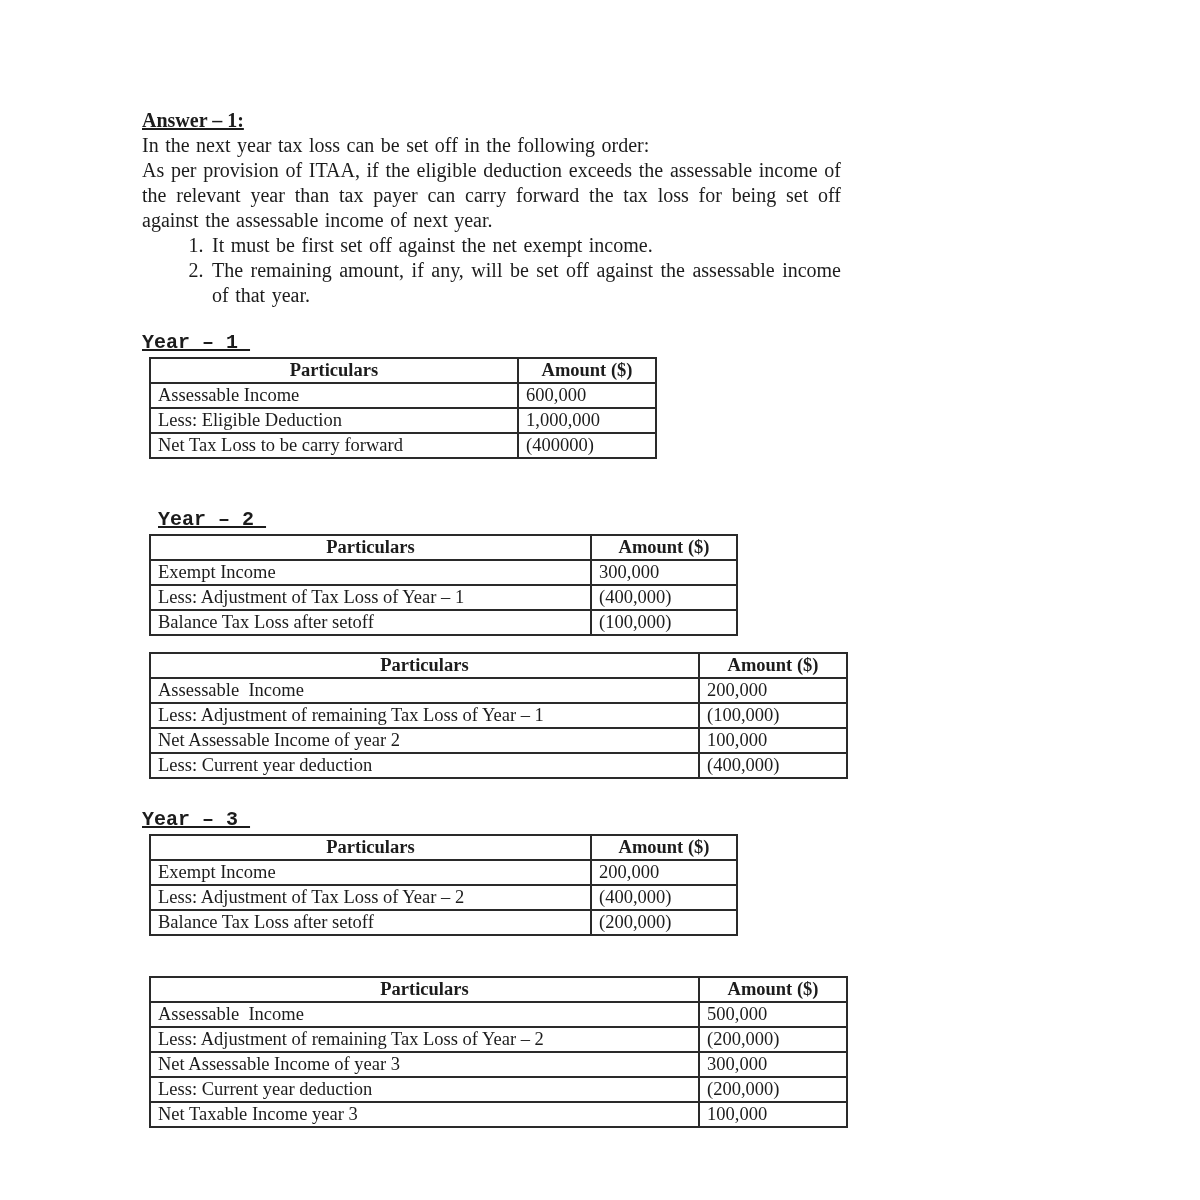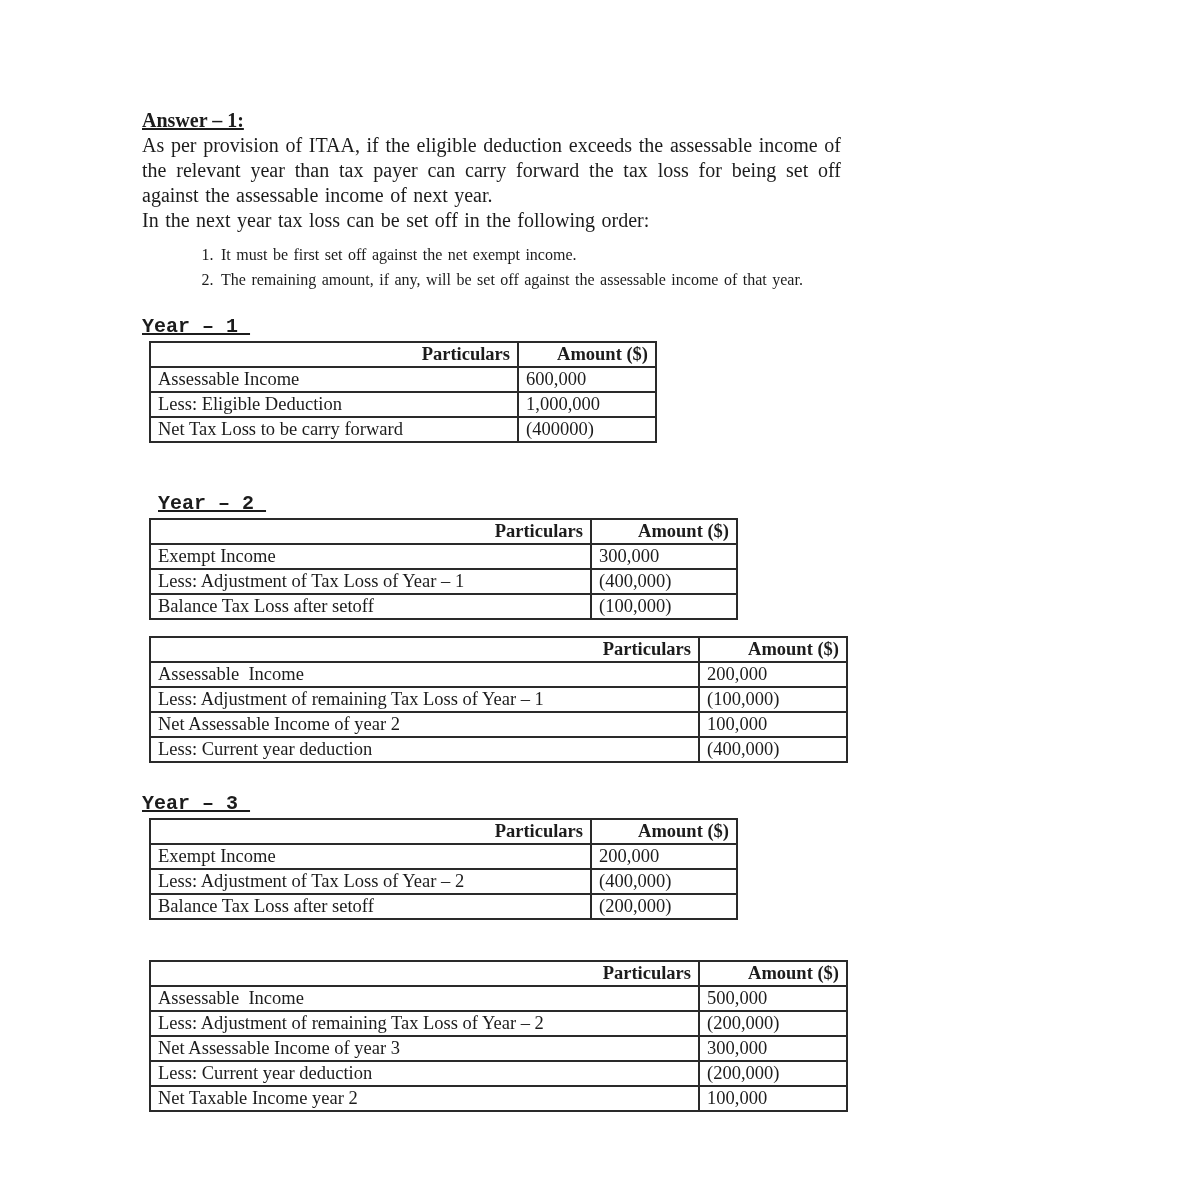--- a/index.html
+++ b/index.html
@@ -28,23 +28,23 @@
     margin: 0;
   }
   .body-text {
     font-size: 20px;
     line-height: 25px;
     margin: 0;
     text-align: justify;
     word-spacing: 1.5px;
   }
   ol.order-list {
-    margin: 9px;
+    margin: 0;
     padding-left: 68px;
-    font-size: 16px;
+    font-size: 20px;
     line-height: 25px;
   }
   ol.order-list li {
     text-align: justify;
     padding-left: 2px;
     word-spacing: 1.5px;
   }
   .year-heading {
     font-size: 20px;
     line-height: 25px;
@@ -63,21 +63,21 @@
   }
   table.tbl td, table.tbl th {
     border: 2px solid #2a2a2a;
     font-size: 18.5px;
     line-height: 21px;
     padding: 1px 7px;
     white-space: pre-wrap;
     overflow: hidden;
   }
   table.tbl th {
-    text-align: right;
+    text-align: center;
     font-weight: bold;
     border-radius: 11px;
   }
   table.tbl td {
     text-align: left;
     font-weight: normal;
   }
   .t1  { width: 508px; margin-top: 2px; }
   .t1  col.c2 { width: 138px; }
   .t2a { width: 589px; margin-top: 2px; }
@@ -89,23 +89,23 @@
   .t3b { width: 699px; margin-top: 40px; }
   .t3b col.c2 { width: 148px; }
 </style>
 </head>
 <body>
 
 <div class="page">
 
   <h1 class="answer-heading">Answer – 1:</h1>
 
+  <p class="body-text">In the next year tax loss can be set off in the following order:</p>
+
   <p class="body-text">As per provision of ITAA, if the eligible deduction exceeds the assessable income of the relevant year than tax payer can carry forward the tax loss for being set off against the assessable income of next year.</p>
-
-  <p class="body-text">In the next year tax loss can be set off in the following order:</p>
 
   <ol class="order-list">
     <li>It must be first set off against the net exempt income.</li>
     <li>The remaining amount, if any, will be set off against the assessable income of that year.</li>
   </ol>
 
   <h2 class="year-heading y1">Year – 1&nbsp;</h2>
 
   <table class="tbl t1">
     <colgroup>
@@ -235,19 +235,19 @@
       </tr>
       <tr>
         <td>Net Assessable Income of year 3</td>
         <td>300,000</td>
       </tr>
       <tr>
         <td>Less: Current year deduction</td>
         <td>(200,000)</td>
       </tr>
       <tr>
-        <td>Net Taxable Income year 2</td>
+        <td>Net Taxable Income year 3</td>
         <td>100,000</td>
       </tr>
     </tbody>
   </table>
 
 </div>
 
 </body></html>

